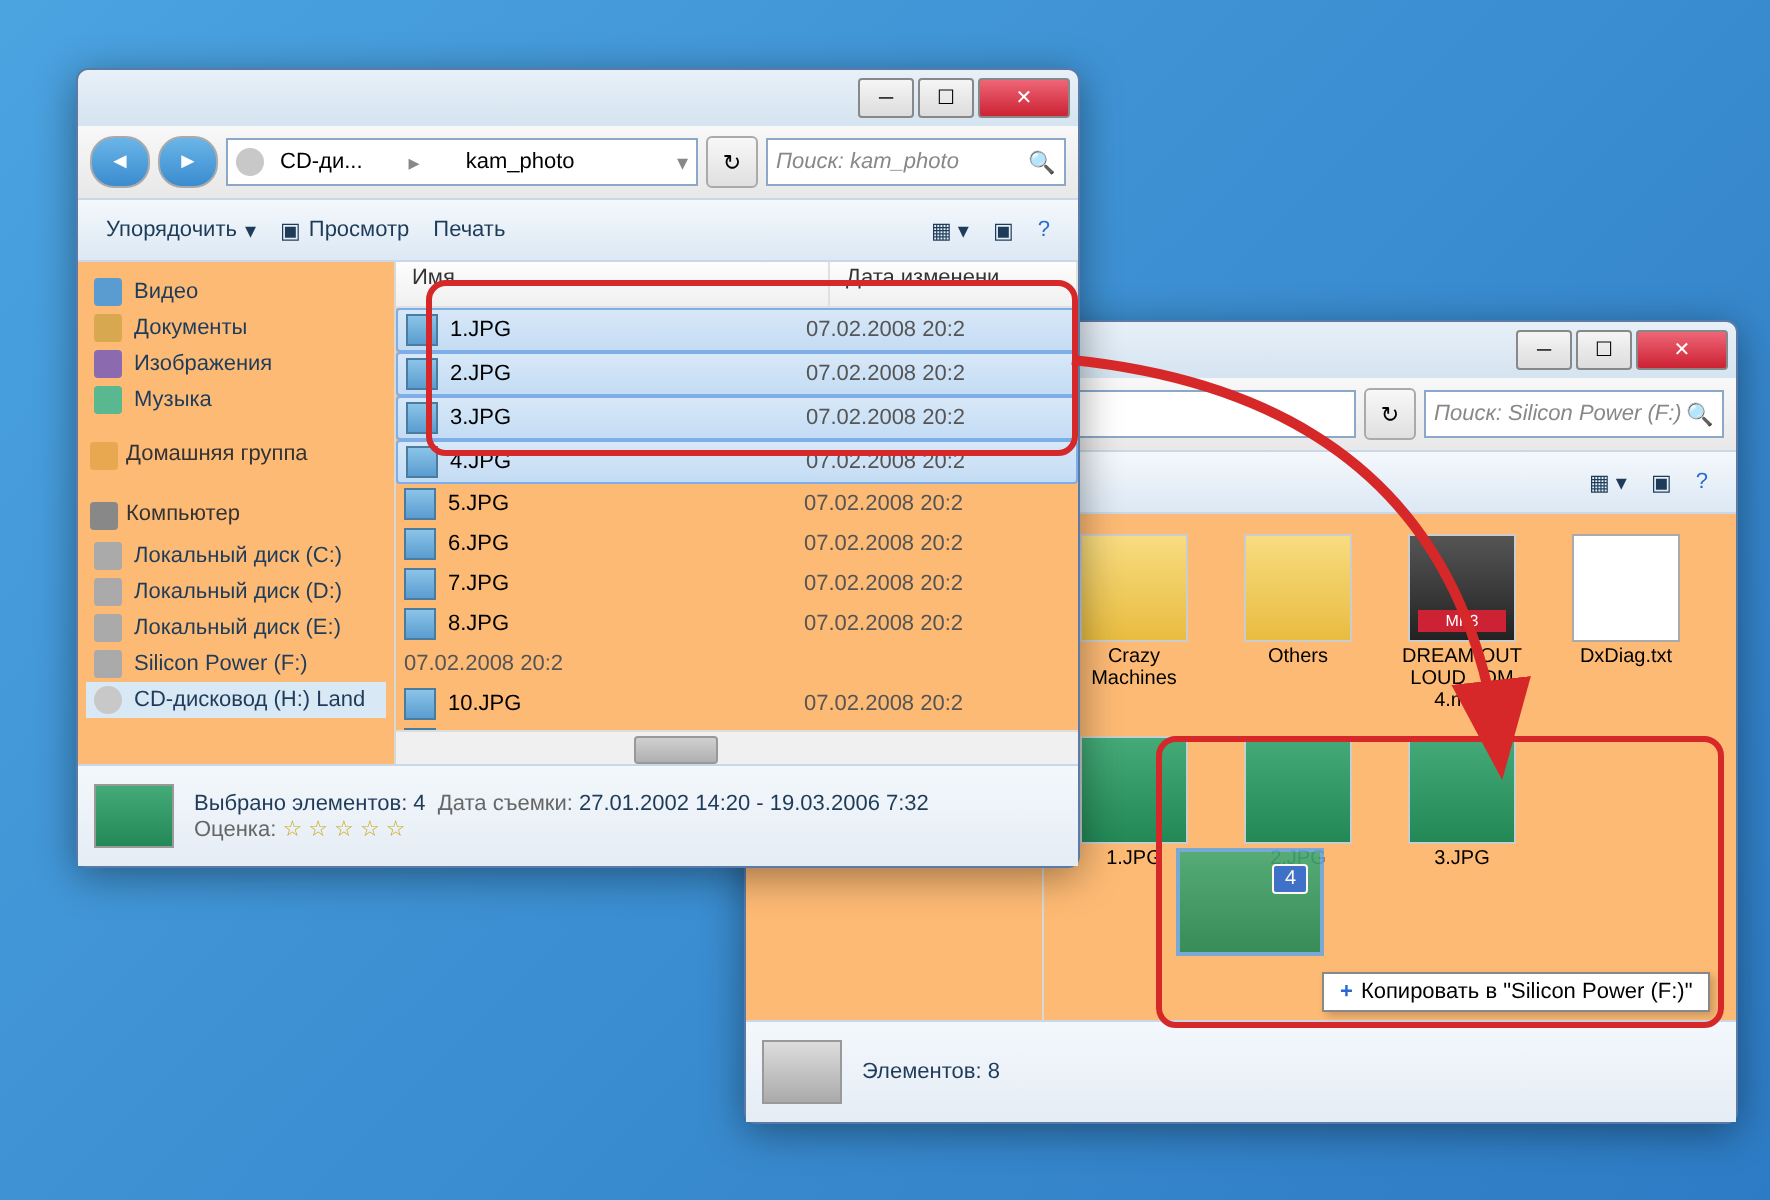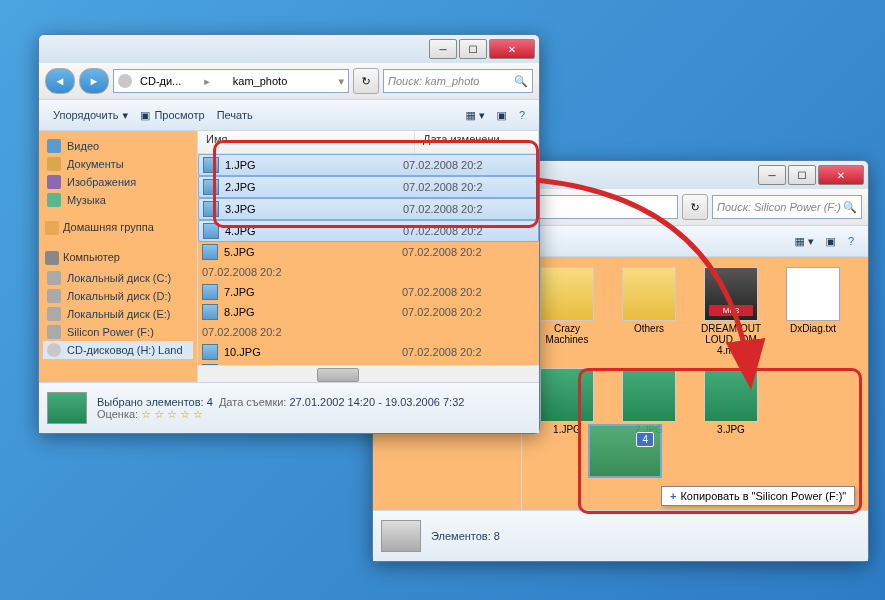--- a/index.html
+++ b/index.html
@@ -262,20 +262,24 @@
             <div class="file-date">07.02.2008 20:2</div>
           </div>
           <div class="file-row">
             <div class="file-name">
               <span class="file-ico"></span>
               <span>5.JPG</span>
             </div>
             <div class="file-date">07.02.2008 20:2</div>
           </div>
           <div class="file-row">
+            <div class="file-name">
+              <span class="file-ico"></span>
+              <span>6.JPG</span>
+            </div>
             <div class="file-date">07.02.2008 20:2</div>
           </div>
           <div class="file-row">
             <div class="file-name">
               <span class="file-ico"></span>
               <span>7.JPG</span>
             </div>
             <div class="file-date">07.02.2008 20:2</div>
           </div>
           <div class="file-row">

